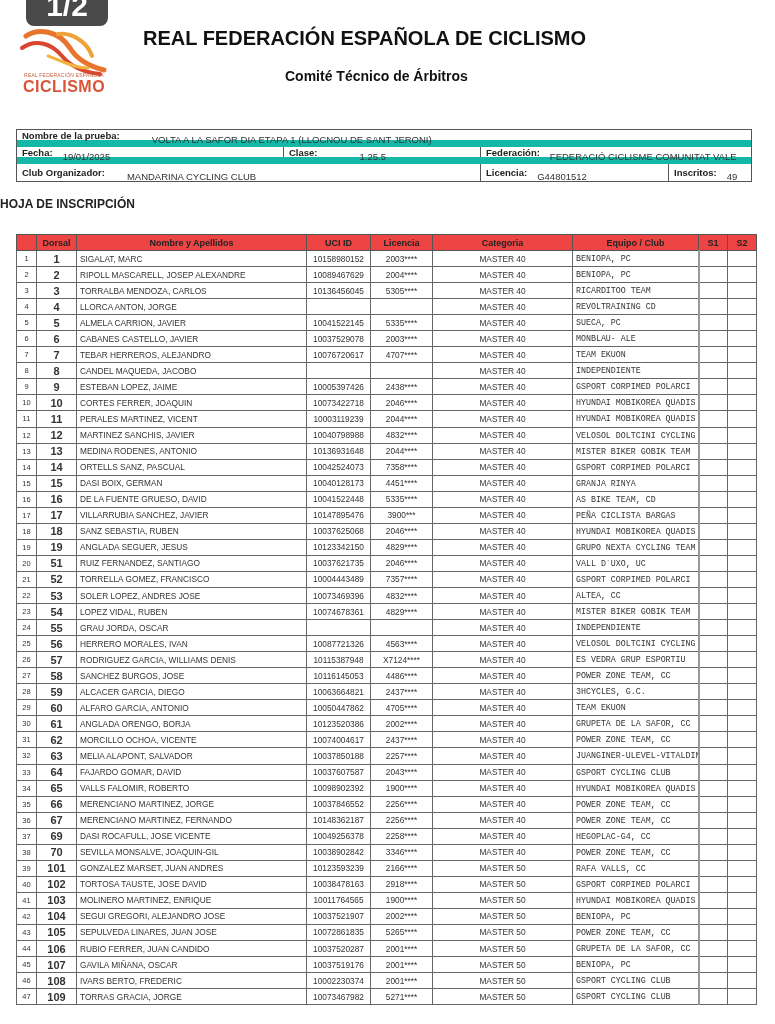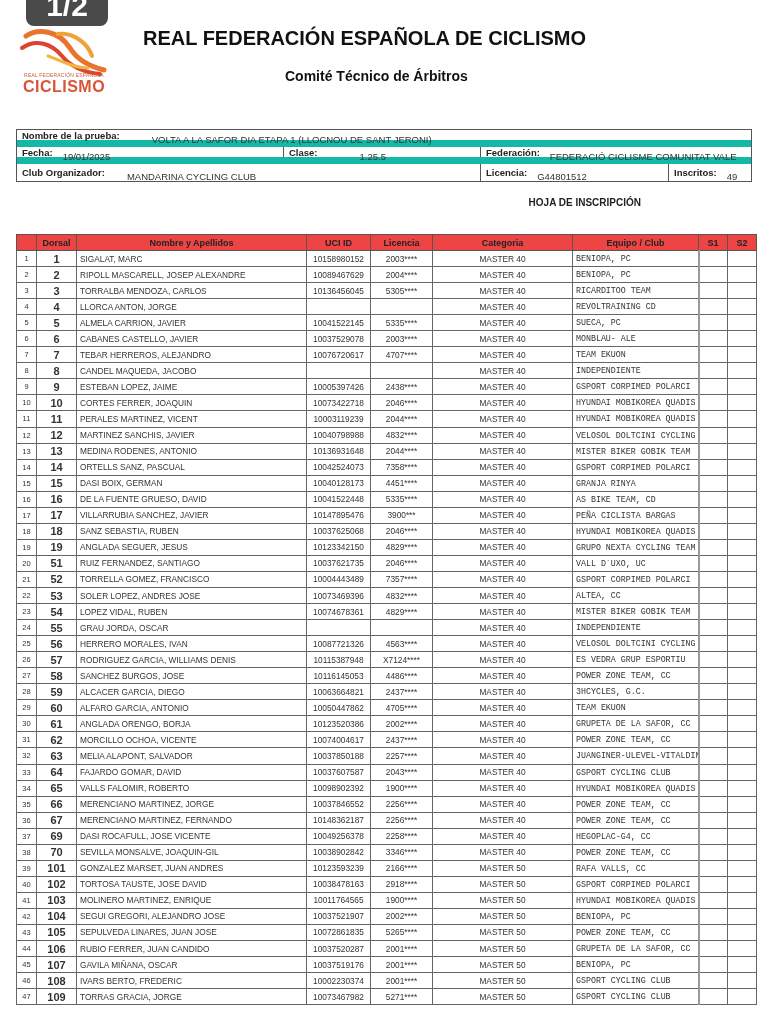--- a/index.html
+++ b/index.html
@@ -19,21 +19,21 @@
   .subtitle { position: absolute; left: 285px; top: 68px; font-size: 14px; font-weight: bold; color: #111; }
 
   .info { position: absolute; left: 16px; top: 129px; width: 736px; border: 1px solid #555; font-size: 9.5px; }
   .info-row { display: flex; height: 17px; border-bottom: 7px solid #14b8a6; align-items: center; }
   .info-row:last-child { border-bottom: none; }
   .info-cell { display: flex; align-items: center; height: 100%; padding-left: 5px; border-right: 1px solid #555; }
   .info-cell:last-child { border-right: none; }
   .lbl { font-weight: bold; margin-right: 10px; color: #222; }
   .val { color: #333; margin-top: 8px; }
 
-  .sheet-title { position: absolute; left: 0; width: 641px; top: 197px; text-align: right; font-size: 10px; font-weight: bold; }
+  .sheet-title { position: absolute; left: 0; width: 641px; top: 197px; text-align: left; font-size: 12px; font-weight: bold; }
 
   table.entries { position: absolute; left: 16px; top: 234px; width: 740px; border-collapse: collapse; font-size: 8.3px; table-layout: fixed; }
   table.entries th { background: #ef4444; font-weight: bold; font-size: 9px; height: 16px; border: 1px solid #555; color: #222; }
   table.entries td { height: 16.05px; border: 1px solid #666; color: #333; white-space: nowrap; overflow: hidden; padding: 0 3px; }
   td.n { text-align: center; color: #666; font-size: 7.5px; }
   td.dorsal { text-align: center; font-weight: bold; font-size: 11px; color: #111; }
   td.uci, td.lic, td.cat { text-align: center; }
   td.team { border-right: 2px solid #999 !important; font-family: Liberation Mono, monospace; }
 </style>
 </head>

